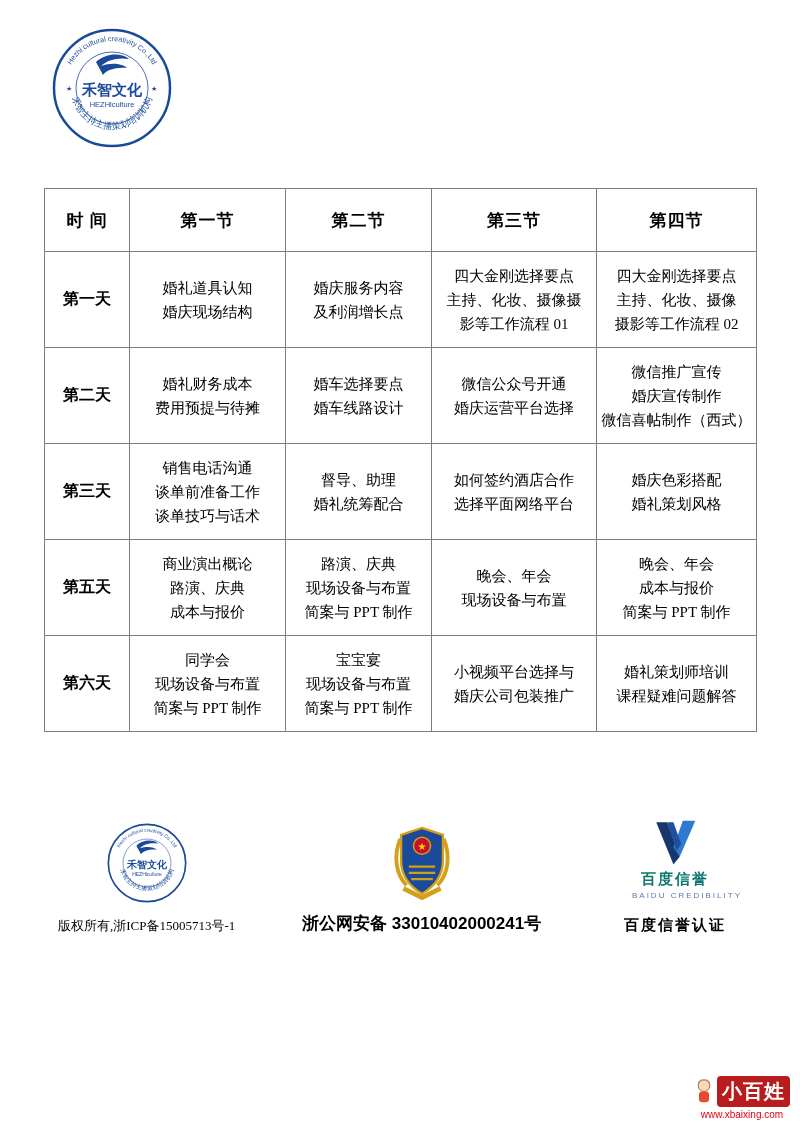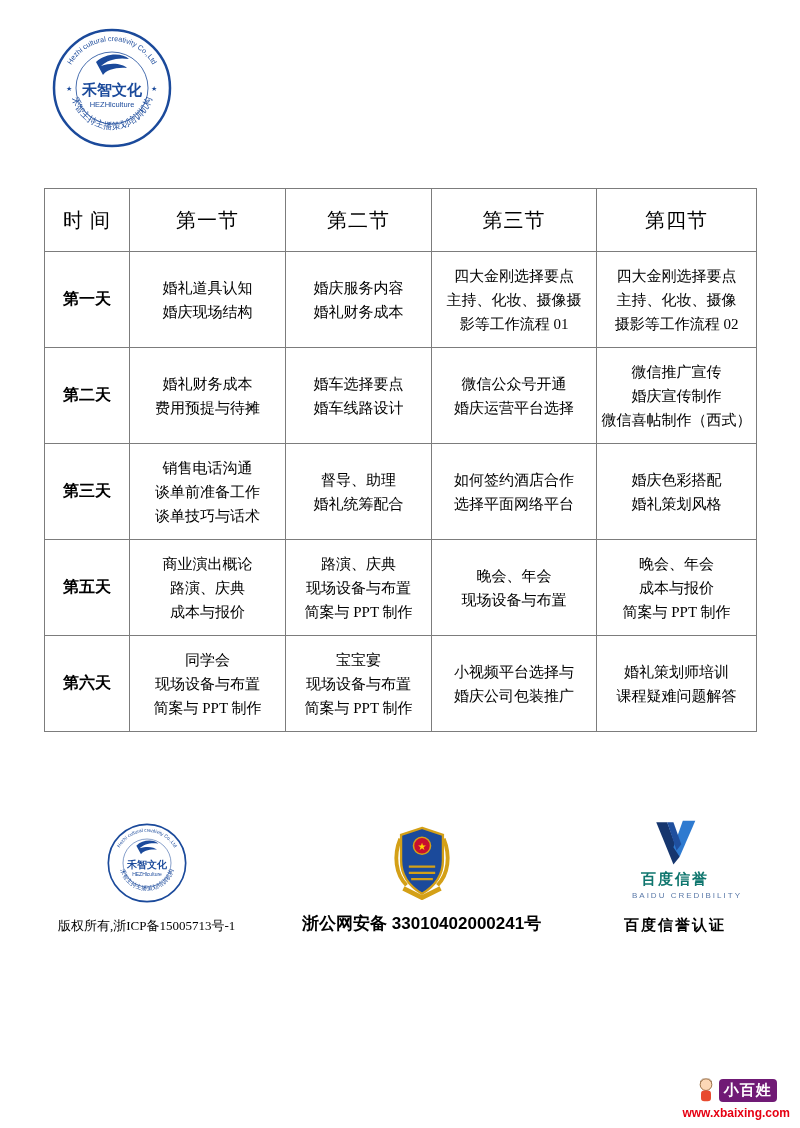--- a/index.html
+++ b/index.html
@@ -9,40 +9,40 @@
   .header{display:flex;align-items:center;padding:28px 42px 0 52px;}
   .logo-wrap{flex:0 0 auto;width:120px;height:120px;}
   .page-title{flex:1;text-align:center;font-size:44px;font-weight:900;letter-spacing:3px;
               font-family:"Liberation Sans",sans-serif;}
   
   .table-wrap{margin:40px auto 0;width:712px;}
   table.schedule{border-collapse:collapse;table-layout:fixed;width:712px;
                  font-family:"Liberation Serif",serif;}
   table.schedule th,table.schedule td{border:1px solid #7c7c7c;text-align:center;
                  vertical-align:middle;padding:6px 4px;}
-  table.schedule thead th{height:50px;font-size:20px;font-weight:normal;letter-spacing:1px;}
+  table.schedule thead th{height:50px;font-size:17px;font-weight:bold;letter-spacing:1px;}
   table.schedule tbody tr{height:96px;}
   .day-cell{font-size:16px;font-weight:bold;}
   .content-cell{font-size:15px;line-height:1.6;white-space:pre-line;}
   
   .footer{display:flex;justify-content:space-between;align-items:flex-end;
           margin-top:84px;padding:0 58px;}
   .f-col{display:flex;flex-direction:column;align-items:center;}
   .copyright-text{font-family:"Liberation Serif",serif;font-size:13px;margin-top:14px;}
   .police-text{font-family:"Liberation Sans",sans-serif;font-size:17px;font-weight:bold;margin-top:12px;}
   .baidu-title{font-size:15px;font-weight:bold;color:#0f766e;margin-top:4px;letter-spacing:2px;}
   .baidu-sub{font-size:8px;color:#5a79a8;letter-spacing:2px;margin-top:2px;margin-left:24px;}
   .baidu-cert{font-size:15px;font-weight:bold;margin-top:16px;letter-spacing:2px;}
   
   .watermark{position:absolute;right:10px;bottom:8px;display:flex;flex-direction:column;
              align-items:center;gap:2px;}
   .wm-row{display:flex;align-items:center;gap:3px;}
-  .wm-badge{background:#701a75;color:#fff;font-size:15px;font-weight:bold;
+  .wm-badge{background:#b91c1c;color:#fff;font-size:20px;font-weight:bold;
             padding:2px 5px;border-radius:4px;letter-spacing:1px;}
-  .wm-url{color:#e60012;font-size:12px;font-weight:bold;font-family:"Liberation Sans",sans-serif;}
+  .wm-url{color:#e60012;font-size:10px;font-weight:normal;font-family:"Liberation Sans",sans-serif;}
 </style>
 </head>
 <body>
 
 <div class="page">
 
   <div class="header">
     <div class="logo-wrap">
       <svg viewBox="0 0 120 120" width="120" height="120">
         <defs>
@@ -83,21 +83,21 @@
           <th>第三节</th>
           <th>第四节</th>
         </tr>
       </thead>
       <tbody>
         <tr>
           <td class="day-cell">第一天</td>
           <td class="content-cell">婚礼道具认知
 婚庆现场结构</td>
           <td class="content-cell">婚庆服务内容
-婚礼财务成本</td>
+及利润增长点</td>
           <td class="content-cell">四大金刚选择要点
 主持、化妆、摄像摄
 影等工作流程 01</td>
           <td class="content-cell">四大金刚选择要点
 主持、化妆、摄像
 摄影等工作流程 02</td>
         </tr>
         <tr>
           <td class="day-cell">第二天</td>
           <td class="content-cell">婚礼财务成本

